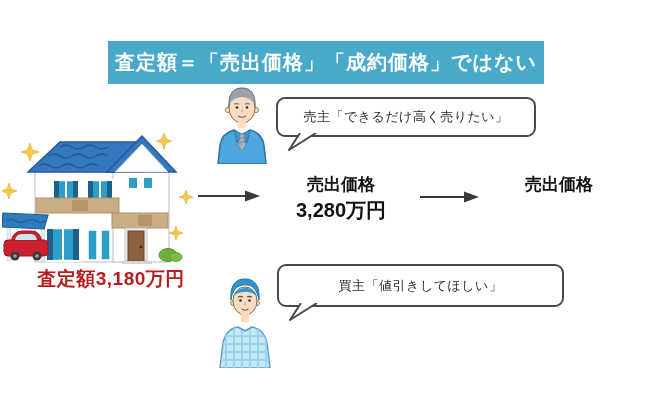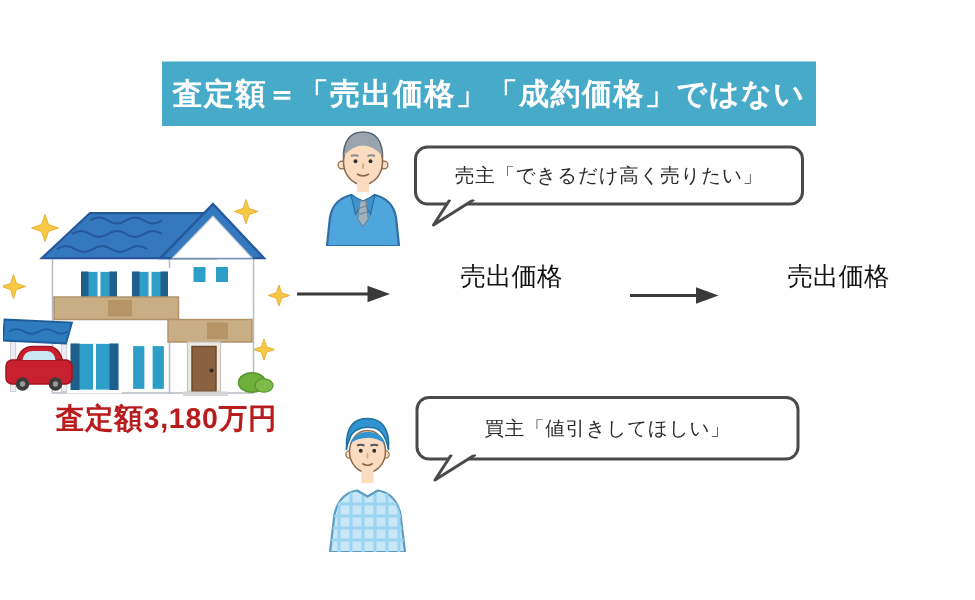--- a/index.html
+++ b/index.html
@@ -18,25 +18,25 @@
     font-size:20px; font-weight:bold; letter-spacing:1px;margin-top:26px;
   }
 
   
   .bubble {
     background:#fff; border:2px solid #4a4a4a; border-radius:9px;
     display:flex; align-items:center; justify-content:center;
     font-size:13px; color:#2b2b2b; letter-spacing:0.5px;
   }
   #seller-bubble { left:276px; top:97px;  width:260px; height:40px;text-align:right; }
-  #buyer-bubble  { left:277px; top:264px; width:256px; height:43px; }
+  #buyer-bubble  { left:277px; top:264px; width:287px; height:43px; }
   .tail { position:absolute; left:8px; top:100%; margin-top:-2px; }
 
   
-  .price-block { text-align:center; font-weight:normal; color:#111; }
+  .price-block { text-align:center; font-weight:bold; color:#111; }
   .price-name  { font-size:17px; line-height:24px; }
   .price-value { font-size:20px; line-height:27px; }
   #listing-price  { left:278px; top:173px; width:126px; }
   #contract-price { left:495px; top:173px; width:128px; }
 
   
   #appraisal-label {
     left:11px; top:266px; width:200px; text-align:center;
     font-size:19px; font-weight:bold; color:#b91c1c; letter-spacing:0.5px;
   }
@@ -168,20 +168,21 @@
     </svg>
   </div>
 
   <svg class="abs arrow-svg" style="left:198px; top:189px;" width="63" height="14">
     <line x1="0" y1="7" x2="48" y2="7" stroke="#3A3A3A" stroke-width="2"></line>
     <polygon points="47,1.5 62,7 47,12.5" fill="#3A3A3A"></polygon>
   </svg>
 
   <div id="listing-price" class="abs price-block">
     <div class="price-name">売出価格</div>
+    <div class="price-value">3,280万円</div>
   </div>
 
   <svg class="abs arrow-svg" style="left:420px; top:190px;" width="60" height="14">
     <line x1="0" y1="7" x2="45" y2="7" stroke="#3A3A3A" stroke-width="2"></line>
     <polygon points="44,1.5 59,7 44,12.5" fill="#3A3A3A"></polygon>
   </svg>
 
   <div id="contract-price" class="abs price-block">
     <div class="price-name">売出価格</div>
   </div>

